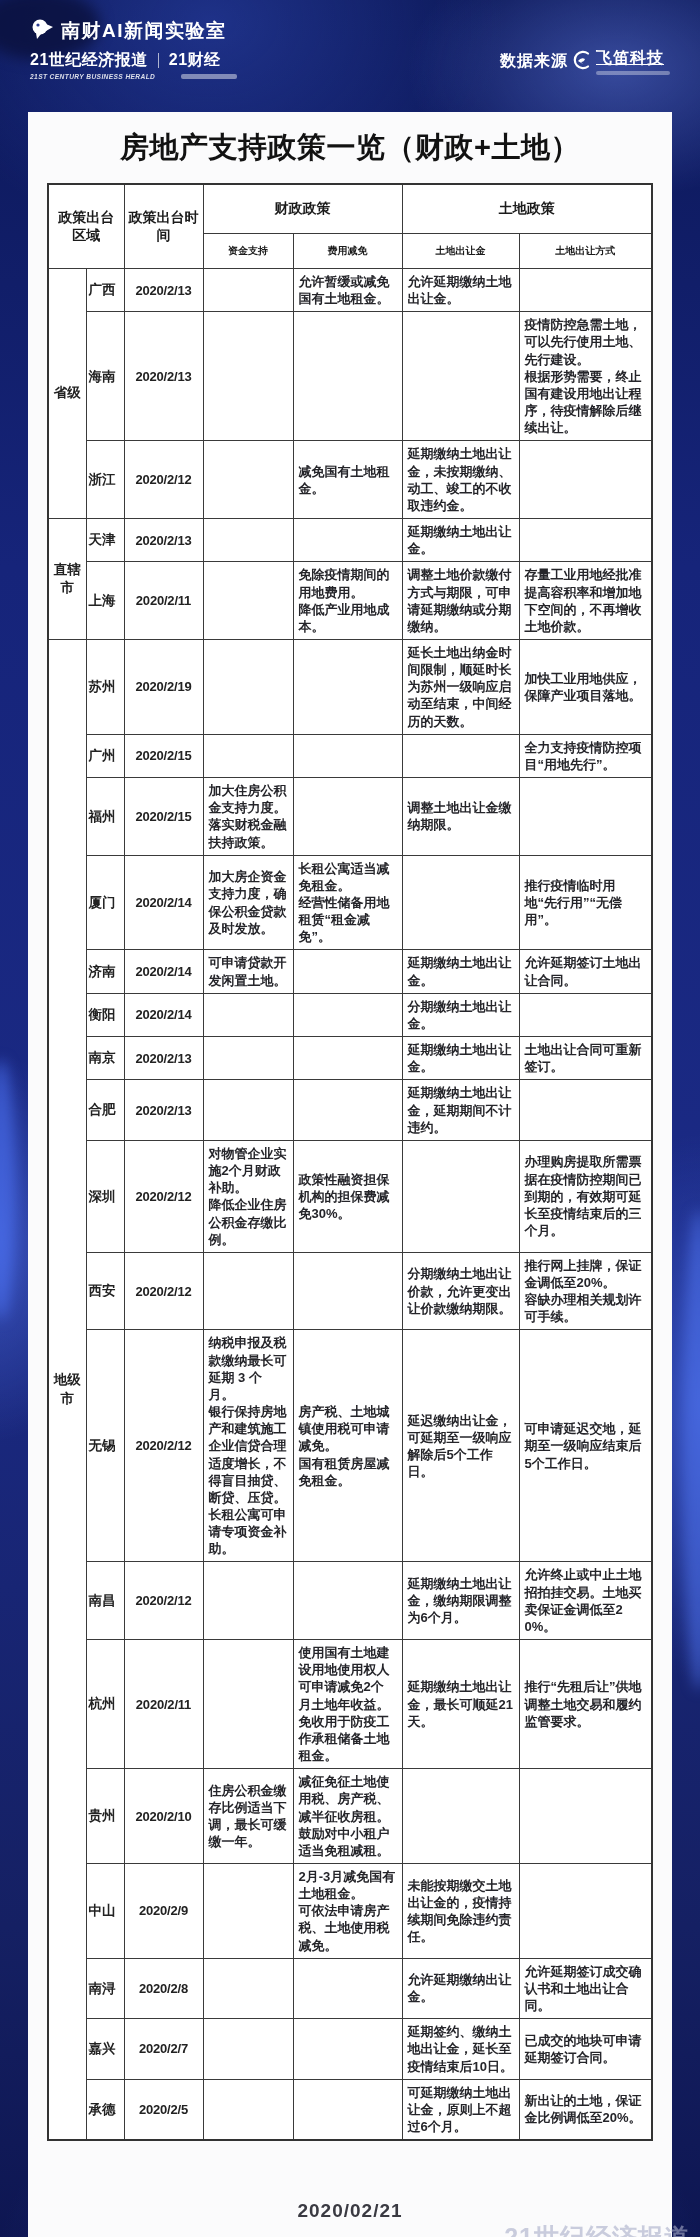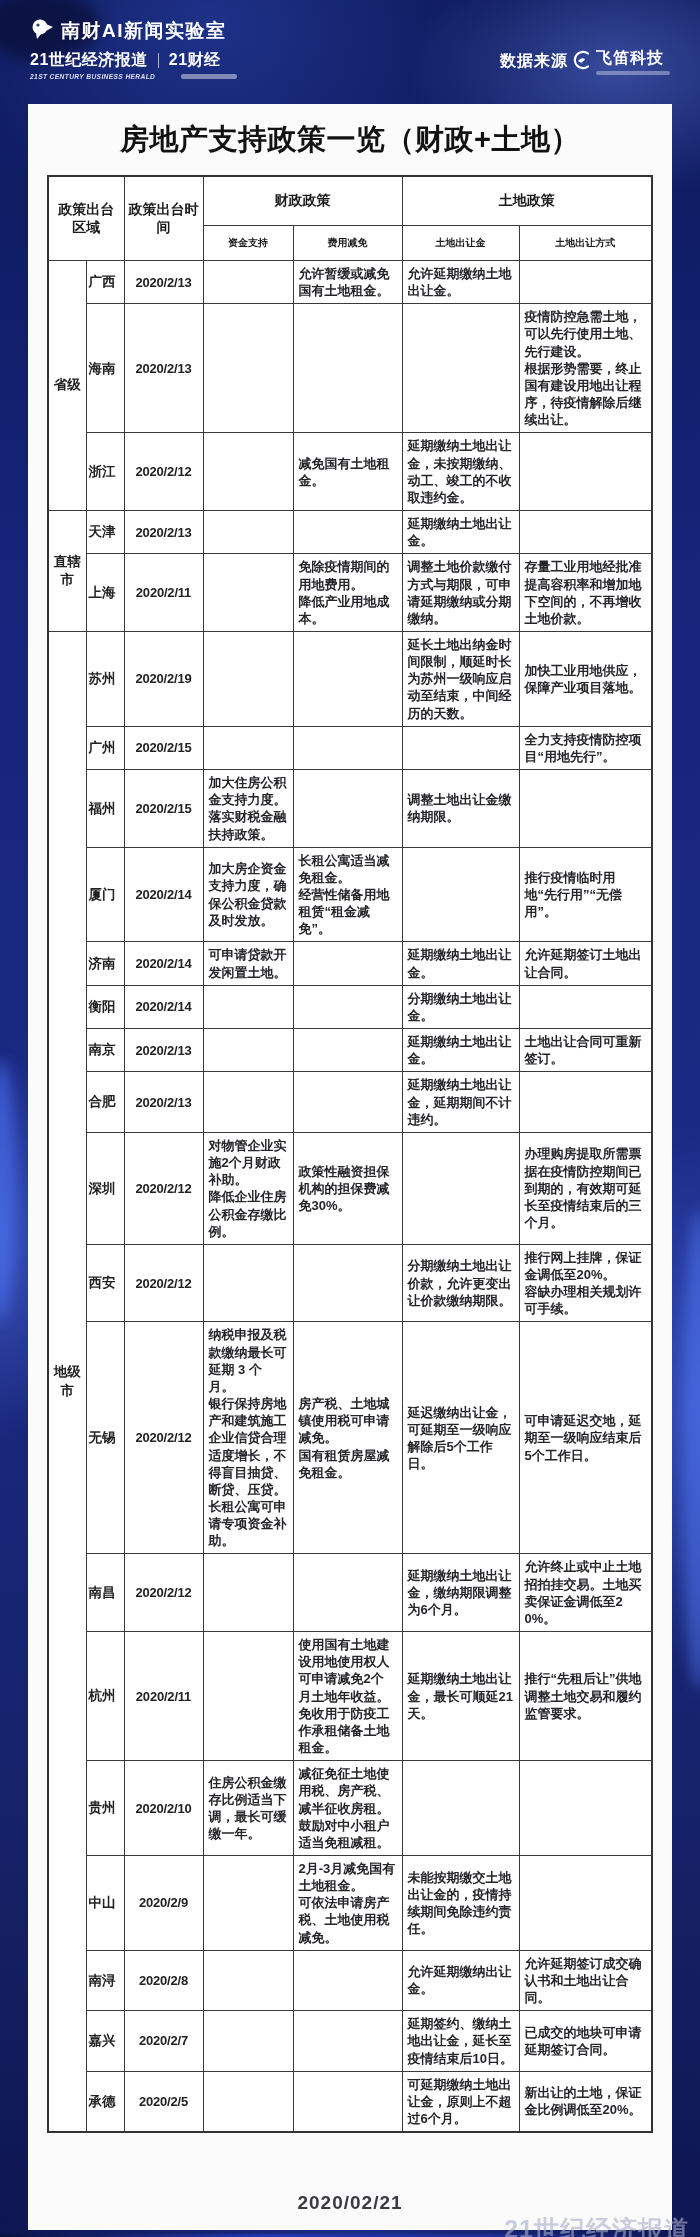--- a/index.html
+++ b/index.html
@@ -23,34 +23,34 @@
   }
   .streak{position:absolute;filter:blur(7px);border-radius:50%;z-index:0;}
   .streak-left{left:-14px;top:1060px;width:30px;height:260px;background:rgba(80,120,255,.55);}
   .streak-right{right:-16px;top:1210px;width:34px;height:480px;background:rgba(85,125,255,.5);}
   .streak-top{left:-20px;top:-10px;width:120px;height:70px;background:rgba(10,16,60,.8);}
 
   
   .topbar{
     position:relative;z-index:2;
     display:flex;justify-content:space-between;align-items:flex-start;
-    padding:18px 30px 0 30px;height:86px;color:#fff;text-align:right;
+    padding:18px 30px 8px 30px;height:86px;color:#fff;text-align:right;
   }
   .brand-left .row1{display:flex;align-items:center;gap:7px;}
   .lab-title{font-size:19px;font-weight:700;letter-spacing:1.5px;}
   .row2{display:flex;align-items:center;gap:10px;margin-top:6px;}
   .paper-name{font-size:16px;font-weight:800;letter-spacing:.5px;}
   .brand-divider{width:1px;height:15px;background:rgba(255,255,255,.65);}
   .finance-name{font-size:16px;font-weight:800;letter-spacing:.5px;}
   .row3{display:flex;gap:26px;margin-top:2px;align-items:center;}
   .paper-en{font-size:6.6px;font-style:italic;font-weight:700;letter-spacing:.4px;color:rgba(255,255,255,.85);}
   .tagline-bar{width:56px;height:5px;border-radius:2px;background:rgba(255,255,255,.45);}
   .source-block{display:flex;align-items:center;gap:3px;margin-top:30px;}
   .source-label{font-size:16px;font-weight:800;letter-spacing:1px;}
-  .source-name-wrap{display:flex;flex-direction:column;align-items:flex-start;}
+  .source-name-wrap{display:flex;flex-direction:column;align-items:flex-start;text-decoration:underline;}
   .source-name{font-size:16px;font-weight:800;letter-spacing:1px;}
   .source-tagline{width:74px;height:4px;margin-top:2px;border-radius:2px;background:rgba(255,255,255,.35);}
 
   
   .card{
     position:relative;z-index:1;
     margin:0 28px 30px 28px;
     background:#fbfbfc;
     padding-bottom:6px;
   }

